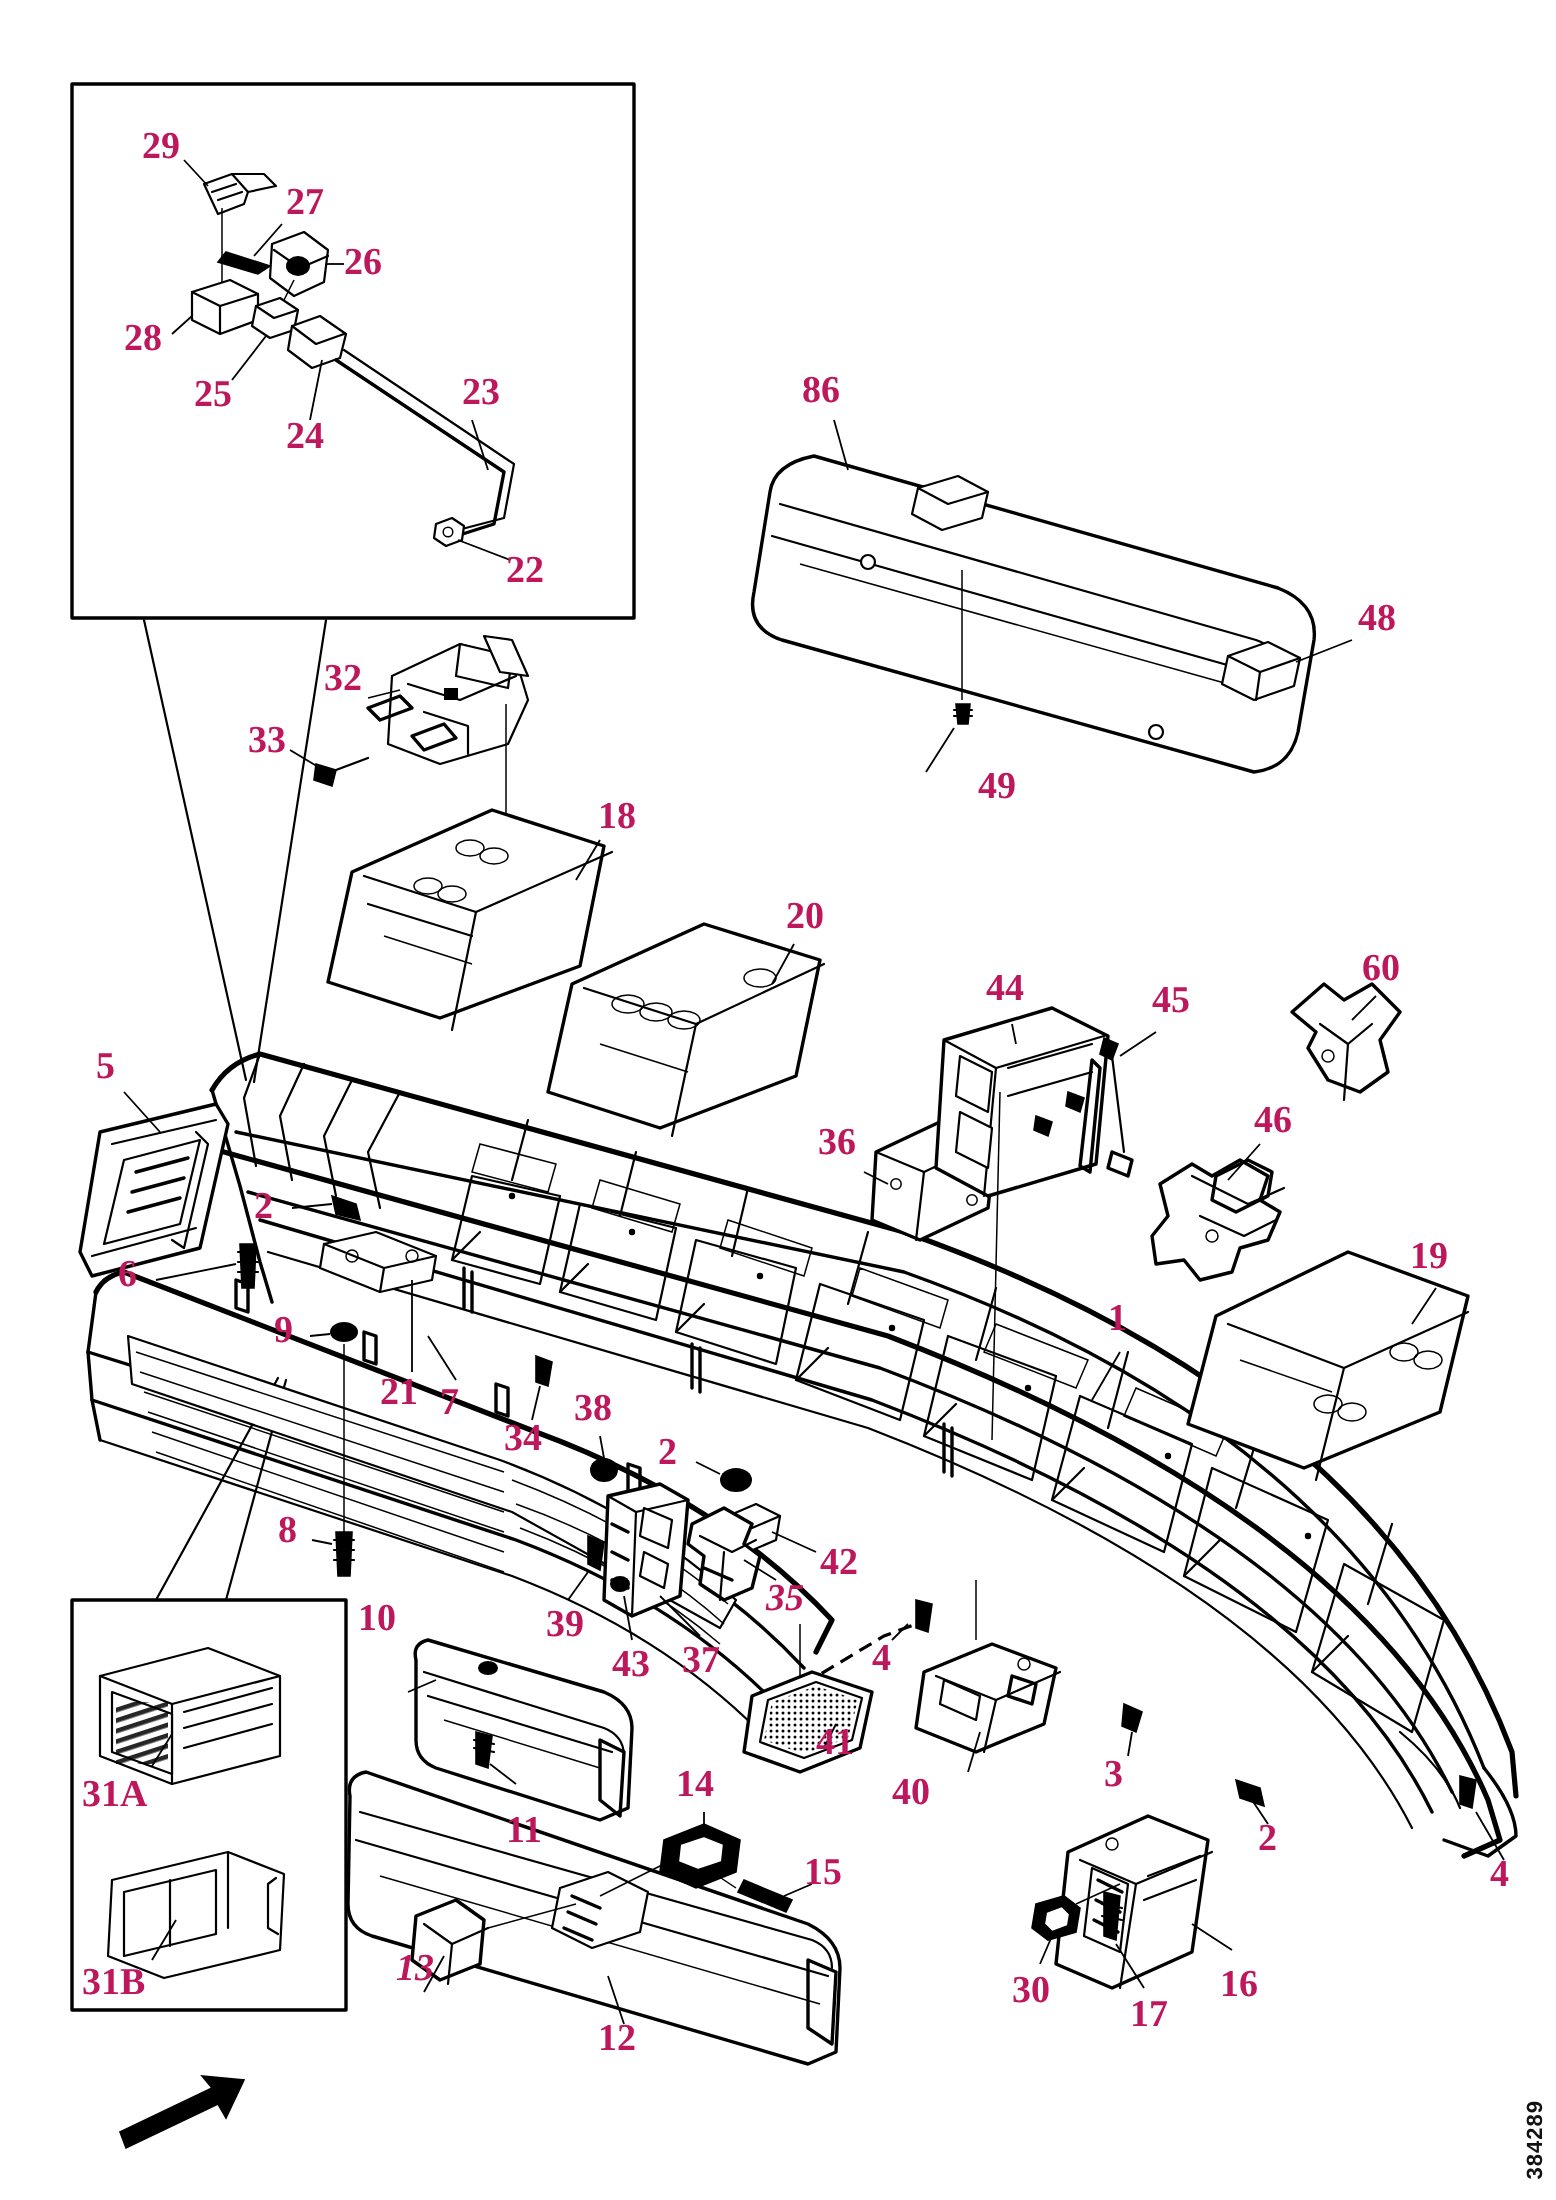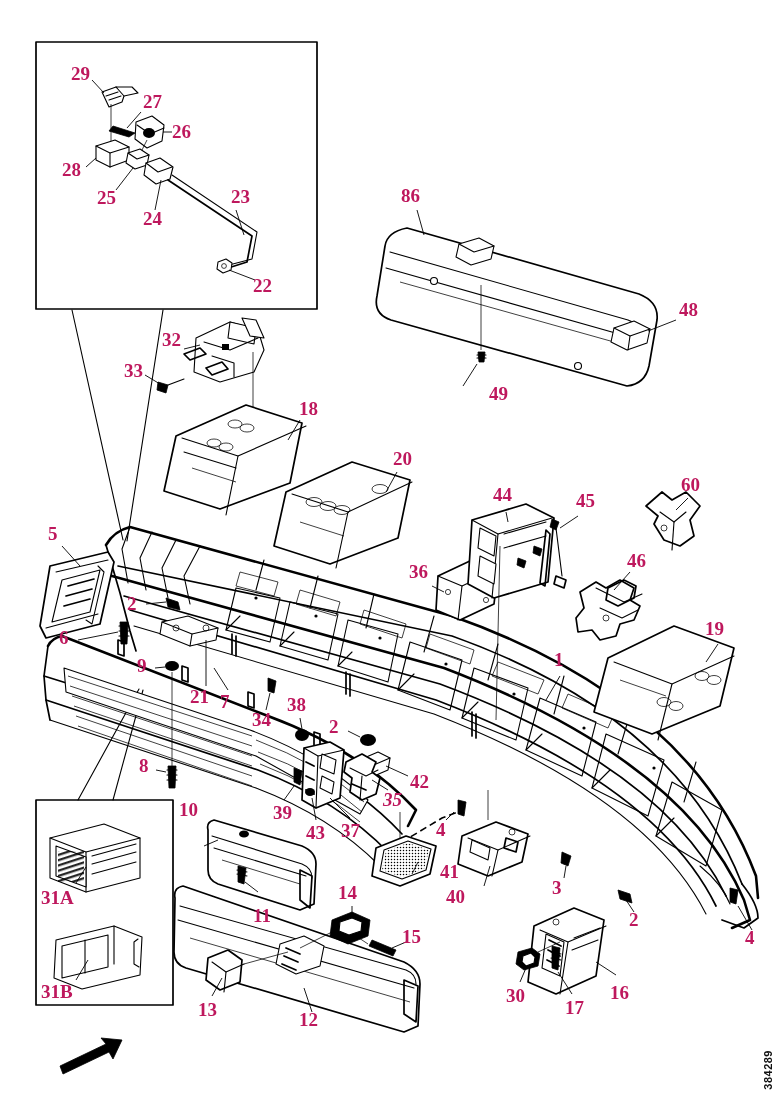--- a/index.html
+++ b/index.html
@@ -603,26 +603,26 @@
   <div class="lbl" style="left:383px;top:790px;font-style:italic;">35</div>
   <div class="lbl" style="left:273px;top:803px;">39</div>
   <div class="lbl" style="left:306px;top:823px;">43</div>
   <div class="lbl" style="left:341px;top:821px;">37</div>
   <div class="lbl" style="left:436px;top:820px;">4</div>
 
   <div class="lbl" style="left:179px;top:800px;">10</div>
   <div class="lbl" style="left:253px;top:891px;margin-top:15px;">11</div>
   <div class="lbl" style="left:338px;top:883px;">14</div>
   <div class="lbl" style="left:402px;top:927px;">15</div>
-  <div class="lbl" style="left:408px;top:862px;margin-left:32px;">41</div>
+  <div class="lbl" style="left:408px;top:862px;">41</div>
   <div class="lbl" style="left:446px;top:887px;">40</div>
   <div class="lbl" style="left:552px;top:878px;">3</div>
   <div class="lbl" style="left:629px;top:910px;">2</div>
   <div class="lbl" style="left:745px;top:928px;">4</div>
-  <div class="lbl" style="left:198px;top:1000px;">13</div>
+  <div class="lbl" style="left:198px;top:975px;font-style:italic;">13</div>
   <div class="lbl" style="left:299px;top:1010px;">12</div>
   <div class="lbl" style="left:506px;top:986px;">30</div>
   <div class="lbl" style="left:565px;top:998px;">17</div>
   <div class="lbl" style="left:610px;top:983px;">16</div>
 
   <div class="lbl" style="left:41px;top:888px;">31A</div>
   <div class="lbl" style="left:41px;top:982px;">31B</div>
 
   <div id="watermark">384289</div>
 </div>

